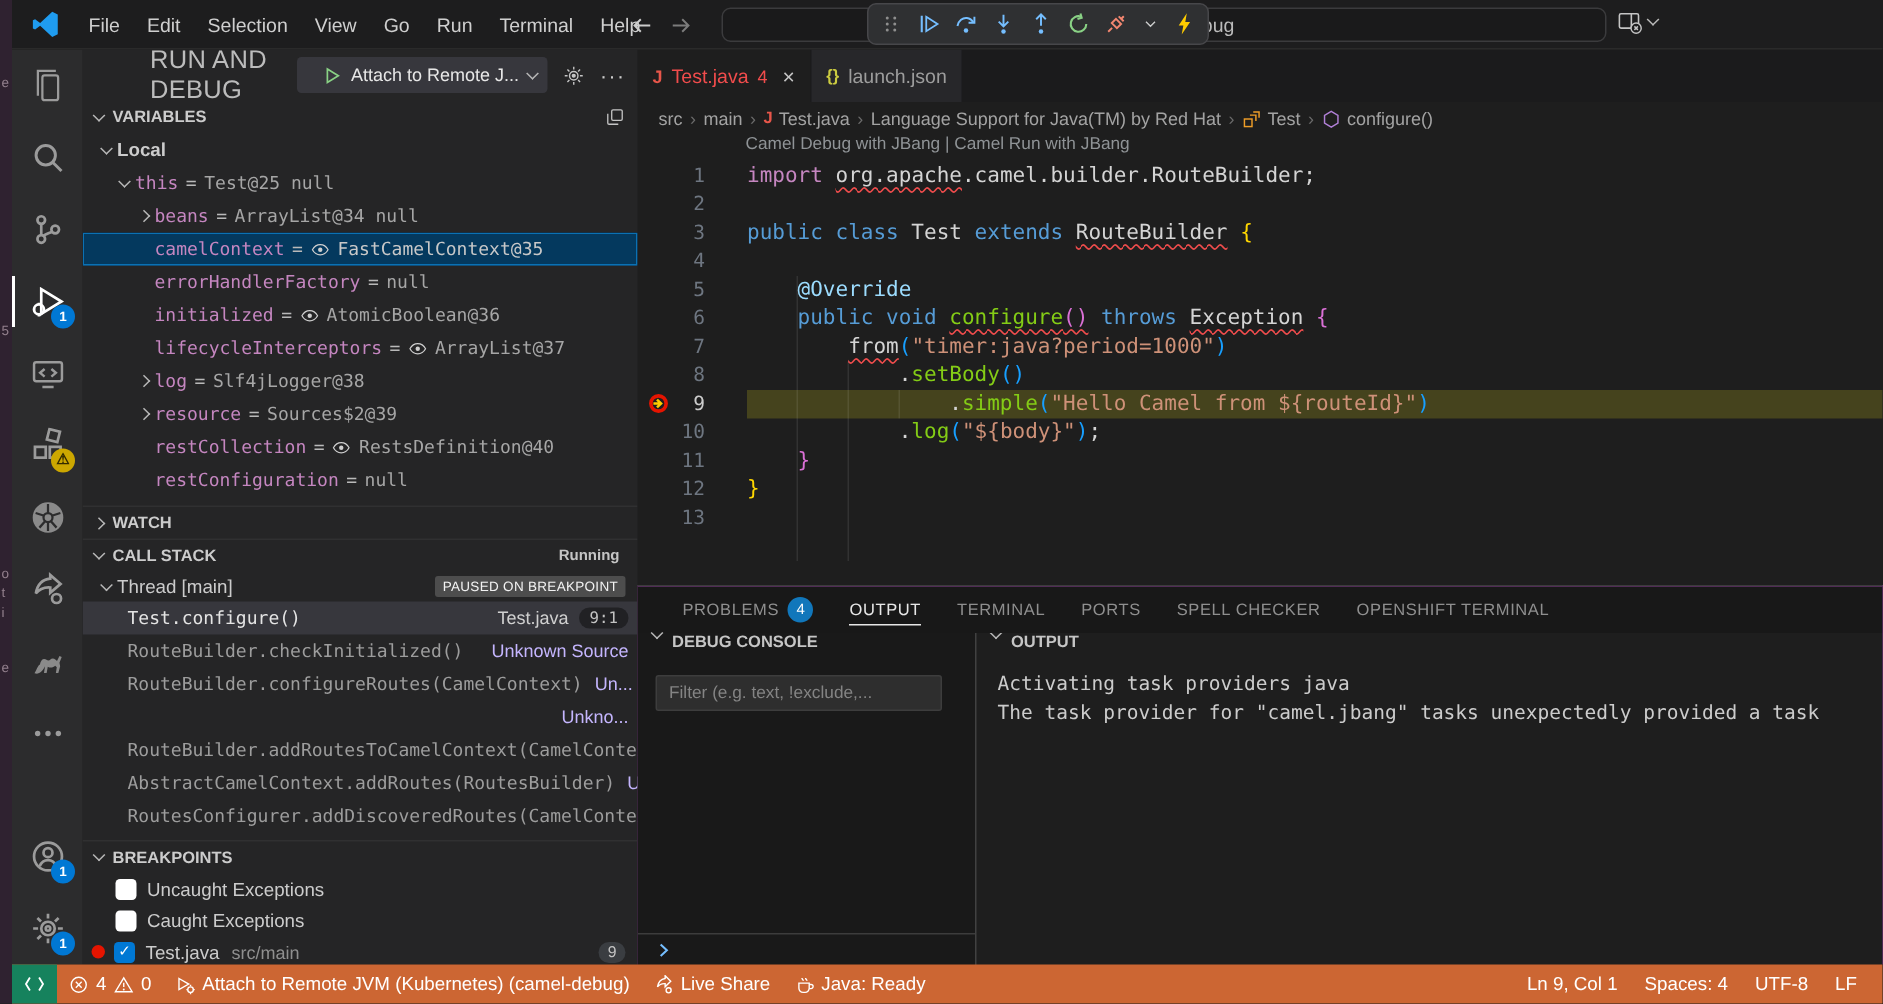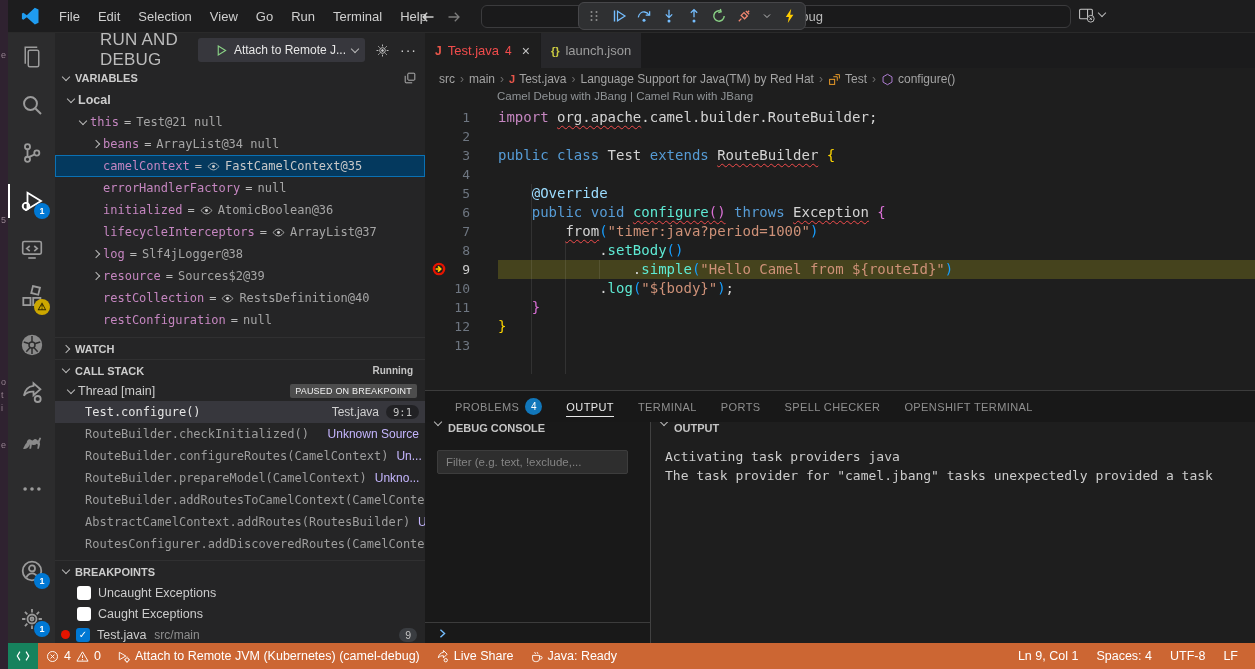--- a/index.html
+++ b/index.html
@@ -98,21 +98,21 @@
   #breadcrumbs .java-ico { color:#e8564a; font-weight:bold; font-size:11px; }
   #codelens { height:18px; font-size:11.5px; color:#8f9396; padding-left:72px; cursor:pointer; }
   #code { position:relative; }
   .line { display:flex; height:19px; }
   .gutter { width:73px; flex:none; position:relative; }
   .num { position:absolute; right:28px; top:0; font-family:"DejaVu Sans Mono",monospace; font-size:13px; color:#6e7681; line-height:19px; }
   .num.cur { color:#cccccc; }
   .bp-ic { position:absolute; left:6px; top:1px; }
   .ltext { flex:1; white-space:pre; font-family:"DejaVu Sans Mono",monospace; font-size:14px; line-height:19px; }
   .ltext.hl { background:#45431d; }
-  .tk-kw{color:#569cd6} .tk-imp{color:#c586c0} .tk-ann{color:#9cdcfe} .tk-fn{color:#5eead4}
+  .tk-kw{color:#569cd6} .tk-imp{color:#c586c0} .tk-ann{color:#9cdcfe} .tk-fn{color:#84cc16}
   .tk-str{color:#ce9178} .tk-b1{color:#ffd700} .tk-b2{color:#da70d6} .tk-b3{color:#179fff} .tk-pln{color:#d4d4d4}
   .sq { text-decoration:underline; text-decoration-style:wavy; text-decoration-color:#f14c4c;
         text-decoration-thickness:1px; text-underline-offset:3px; }
   .guide { position:absolute; width:1px; background:rgba(255,255,255,.09); }
 
   
   #panel { position:absolute; left:425px; top:390px; width:830px; height:253px; background:#d946ef; border-top:1px solid #3c3c3c; z-index:3; }
   #panel-tabs { height:31px; display:flex; align-items:center; gap:24px; padding-left:30px; background:#181818; }
   .ptab { position:relative; font-size:11px; letter-spacing:.4px; color:#8f8f8f; display:flex; align-items:center; gap:6px; height:100%; cursor:default; }
   .ptab.active { color:#e7e7e7; }
@@ -464,21 +464,21 @@
       </span>
     <span>Local</span>
   </div>
   <div id="varRows">
       <div class="tree-row var-row" style="padding-left: 20px;">
         <span class="twisty">
           <span class="chv down"></span>
         </span>
         <span class="var-name">this</span>
         <span class="var-eq">=</span>
-        <span class="var-val">Test@21 null</span>
+        <span class="var-val">Test@25 null</span>
       </div>
       <div class="tree-row var-row" style="padding-left: 33px;">
         <span class="twisty">
           <span class="chv right"></span>
         </span>
         <span class="var-name">beans</span>
         <span class="var-eq">=</span>
         <span class="var-val">ArrayList@34 null</span>
       </div>
       <div class="tree-row var-row selected" style="padding-left: 33px;">
@@ -585,21 +585,20 @@
       </div>
       <div class="frame-row">
         <span>RouteBuilder.checkInitialized()</span>
         <span class="frame-src">Unknown Source</span>
       </div>
       <div class="frame-row">
         <span>RouteBuilder.configureRoutes(CamelContext)</span>
         <span class="frame-src">Un...</span>
       </div>
       <div class="frame-row">
-        <span>RouteBuilder.prepareModel(CamelContext)</span>
         <span class="frame-src">Unkno...</span>
       </div>
       <div class="frame-row">
         <span>RouteBuilder.addRoutesToCamelContext(CamelContext)</span>
       </div>
       <div class="frame-row">
         <span>AbstractCamelContext.addRoutes(RoutesBuilder)</span>
         <span class="frame-src">U.</span>
       </div>
       <div class="frame-row">

